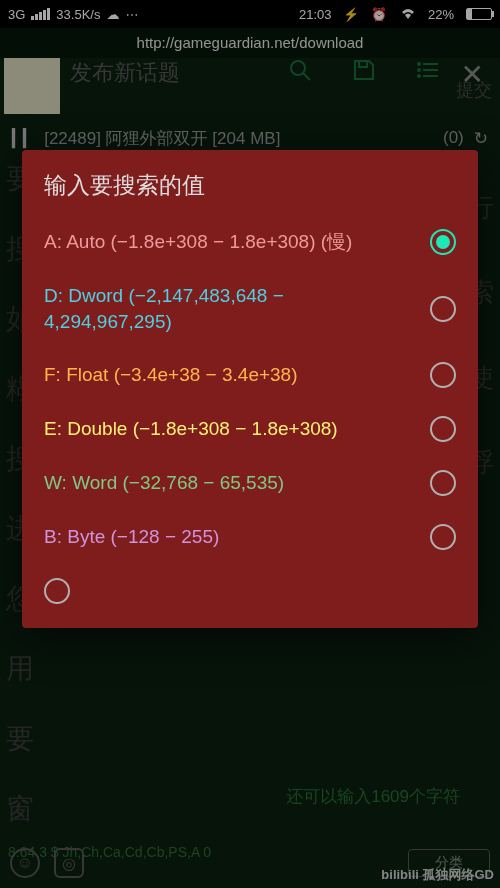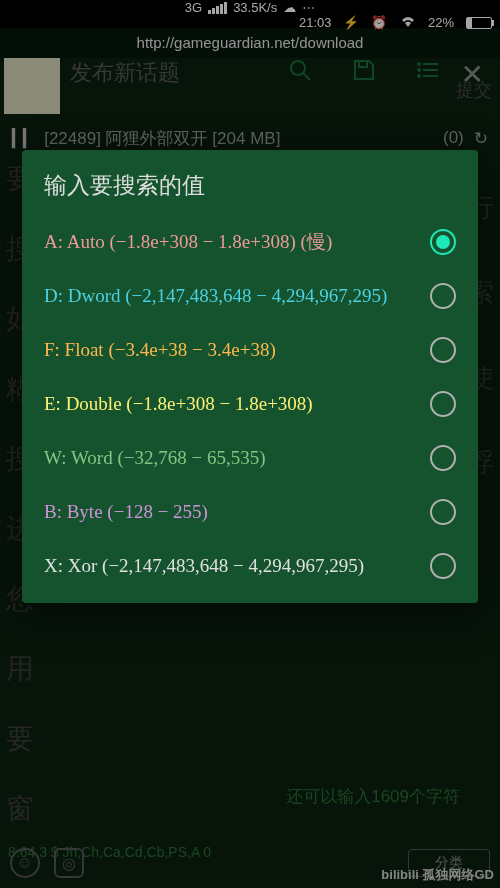--- a/index.html
+++ b/index.html
@@ -12,21 +12,20 @@
   position: relative;
 }
 .status-bar {
   height: 28px;
   background: #000;
   color: #fff;
   display: flex;
   align-items: center;
   padding: 0 8px;
   font-size: 13px;
-  flex-direction: column;
 }
 .status-left { display: flex; align-items: center; gap: 6px; }
 .status-right { margin-left: auto; display: flex; align-items: center; gap: 12px; }
 .signal-bars { display: flex; align-items: flex-end; gap: 1px; }
 .signal-bars span { width: 3px; background: #fff; }
 .signal-bars span:nth-child(1){height:4px}
 .signal-bars span:nth-child(2){height:6px}
 .signal-bars span:nth-child(3){height:8px}
 .signal-bars span:nth-child(4){height:10px}
 .signal-bars span:nth-child(5){height:12px}
@@ -70,31 +69,31 @@
 .cam-btn{border-radius:6px;}
 .sort-btn { margin-left:auto; border:1px solid #555; padding:4px 26px; border-radius:4px; color:#888; }
 .watermark { position:absolute; right:6px; bottom:4px; color:#ccc; font-size:13px; font-weight:bold;margin-left:48px; }
 
 
 .dialog-backdrop {
   position:absolute; inset:0; background:rgba(0,0,0,0.35);
 }
 .dialog {
   position:absolute; left:22px; right:22px; top:150px;
-  background:#14532d; border-radius:4px; padding: 20px 0 10px;
+  background:#7f1d1d; border-radius:4px; padding: 20px 0 10px;
   box-shadow: 0 10px 40px rgba(0,0,0,0.6);
 }
 .dialog-title {
   color:#ddd; font-size:23px; padding:0 22px 14px;
 }
 .opt {
   display:flex; align-items:center; padding:14px 22px;
   font-size:19px; line-height:1.35;
 }
-.opt-label { flex:1; padding-right:24px;font-family:Liberation Serif, serif; }
+.opt-label { flex:1; padding-right:24px; }
 .radio {
   width:26px; height:26px; border:2px solid #b0b0b0; border-radius:50%;
   display:flex; align-items:center; justify-content:center; flex-shrink:0;
 }
 .radio.sel { border-color:#1de9b6; }
 .radio.sel::after { content:""; width:14px; height:14px; background:#1de9b6; border-radius:50%; }
 .c-red{color:#ef9a9a}.c-teal{color:#4dd0e1}.c-orange{color:#ffb74d}
 .c-yellow{color:#fff176}.c-green{color:#81c784}.c-purple{color:#ce93d8}
 .c-blue{color:#64b5f6}.c-grey{color:#e0e0e0}
 
@@ -227,17 +226,16 @@
       </div>
       <div class="opt">
         <div class="opt-label c-green">W: Word (−32,768 − 65,535)</div>
         <div class="radio"></div>
       </div>
       <div class="opt">
         <div class="opt-label c-purple">B: Byte (−128 − 255)</div>
         <div class="radio"></div>
       </div>
       <div class="opt">
-        <div class="opt-label c-grey">X: Xor (−2,147,483,648 − 4,294,967,295)</div>
         <div class="radio"></div>
       </div>
     </div>
 </div>
 
 </body></html>

